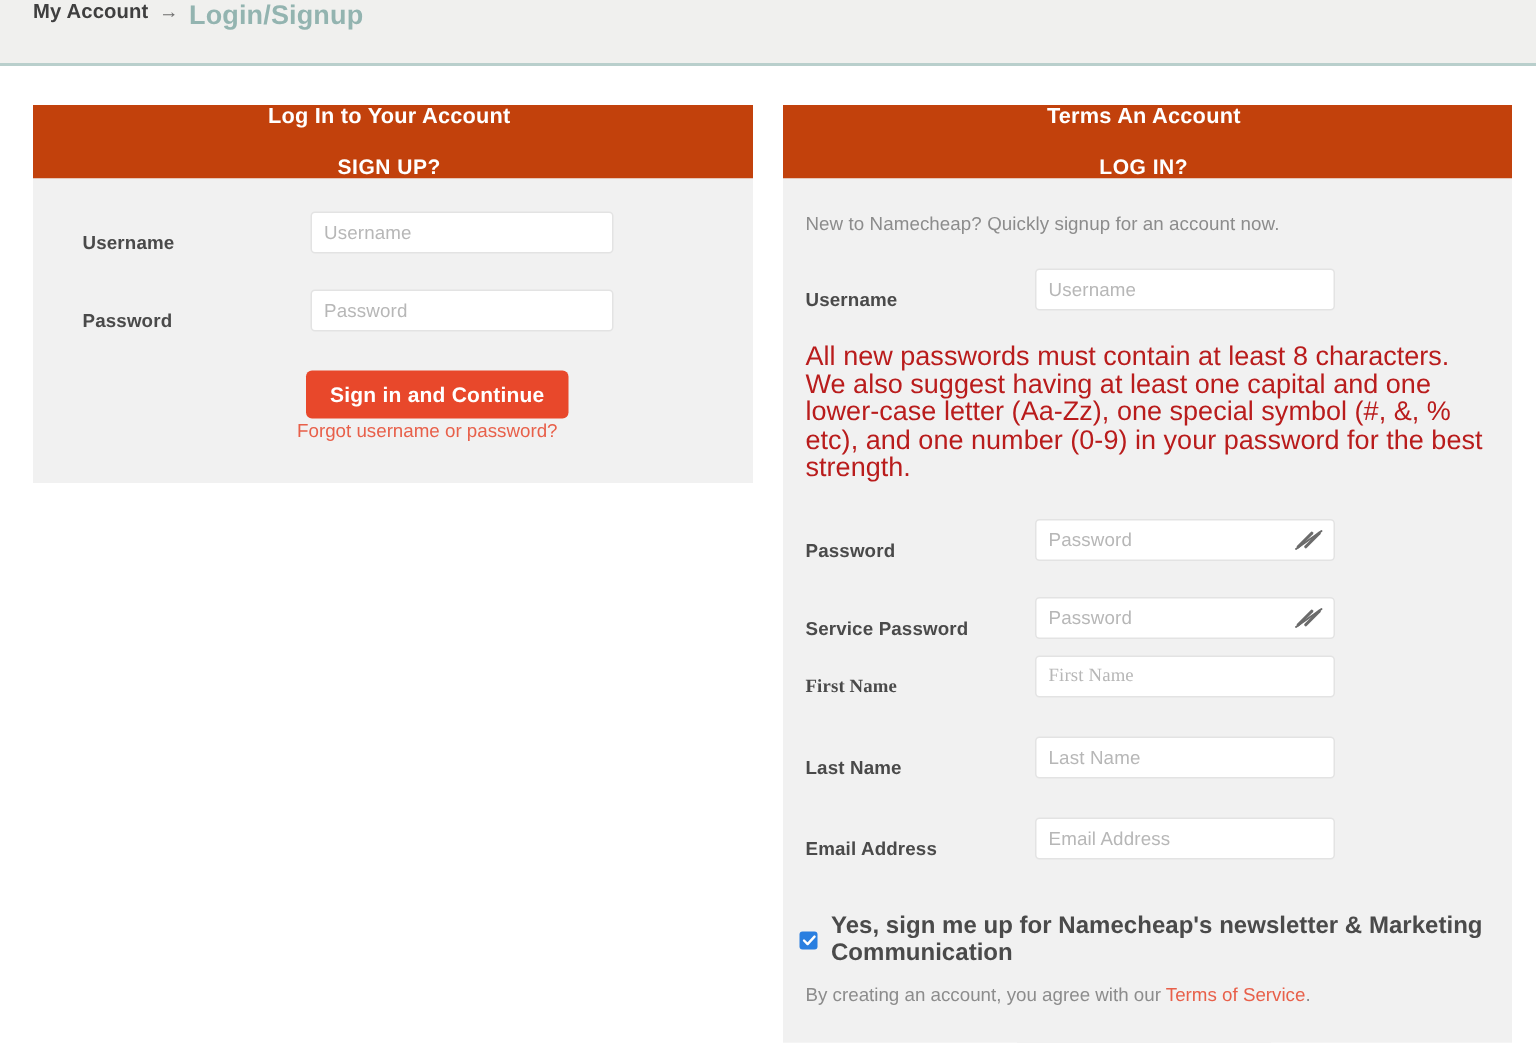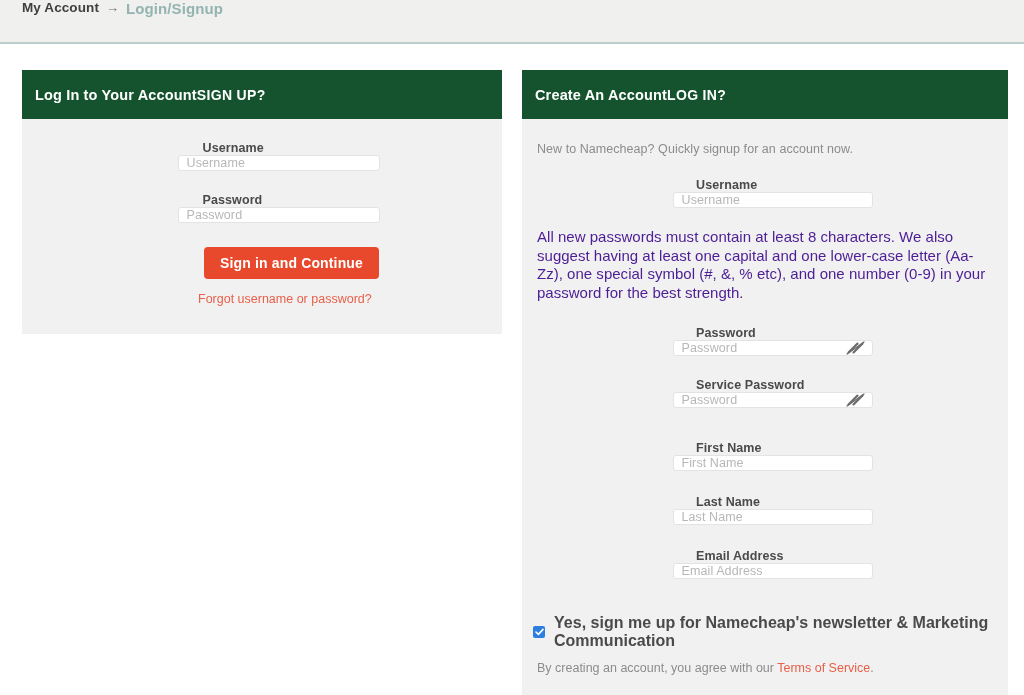--- a/index.html
+++ b/index.html
@@ -29,21 +29,21 @@
     font-weight: bold;
     color: #3f3f3f;
     letter-spacing: .1px;
   }
   .crumb-arrow {
     margin: 0 7px 0 7px;
     font-size: 13px;
     color: #6f6f6f;
   }
   .crumb-link {
-    font-size: 15px;
+    font-size: 18px;
     font-weight: bold;
     color: #93b4b0;
     letter-spacing: .1px;
     cursor: pointer;
   }
 
   
   .panels {
     position: relative;
   }
@@ -56,26 +56,28 @@
     top: 26px;
     width: 480px;
   }
   .panel-right {
     left: 522px;
     top: 26px;
     width: 486px;
     min-height: 643px;
   }
   .panel-header {
-    background: #14532d;
+    background: #c2410c;
     height: 49px;
     display: flex;
     align-items: center;
+    justify-content: space-between;
     padding: 0 18px 0 13px;
     box-sizing: border-box;
+    flex-direction: column;
   }
   .panel-title {
     color: #ffffff;
     font-size: 14.5px;
     font-weight: bold;
     letter-spacing: .15px;
   }
   .panel-switch-link {
     color: #ffffff;
     font-size: 14px;
@@ -84,22 +86,21 @@
     cursor: pointer;
   }
   .panel-body {
     background: #f1f1f1;
     padding: 0;
   }
 
   
   .form-row {
     display: flex;
-    align-items: center;
-    flex-direction: column;
+    align-items: flex-end;
   }
   .field-label {
     font-size: 12.5px;
     font-weight: bold;
     color: #4a4a4a;
     letter-spacing: .1px;
   }
   .text-input {
     background: #ffffff;
     border: 1px solid #e3e3e3;
@@ -140,49 +141,49 @@
     line-height: 32px;
     white-space: nowrap;
   }
   .signin-btn-wrap {
     margin-left: 182px;
     margin-top: 26px;
   }
   .forgot-link {
     display: block;
     margin-left: 176px;
-    margin-top: 13px;
+    margin-top: 1px;
     font-size: 12.5px;
     color: #e8604a;
     cursor: pointer;
   }
 
   
   .right-body { padding: 23px 0 0 0; }
   .intro-text {
     margin-left: 15px;
     font-size: 12.5px;
     color: #8c8c8c;
     letter-spacing: .05px;
   }
   .right-row { margin-left: 15px; height: 29px; }
   .right-row .field-label { width: 153px; flex: none; }
   .right-row .text-input { width: 200px; }
   .row-username { margin-top: 22px; }
   .pw-note {
     margin: 21px 0 0 15px;
     width: 457px;
-    font-size: 15px;
+    font-size: 18px;
     line-height: 18.5px;
-    color: #4c1d95;
+    color: #b91c1c;
     letter-spacing: .02px;
   }
   .row-password { margin-top: 24px; }
   .row-confirm  { margin-top: 23px; }
-  .row-first    { margin-top: 34px; }
+  .row-first    { margin-top: 10px; font-family: Liberation Serif, serif; }
   .row-last     { margin-top: 25px; }
   .row-email    { margin-top: 25px; }
 
   .eye-icon {
     position: absolute;
     right: 7px;
     top: 50%;
     transform: translateY(-50%);
     width: 19px;
     height: 14px;
@@ -270,21 +271,21 @@
       <div class="signin-btn-wrap">
         <button class="btn-primary">Sign in and Continue</button>
       </div>
 
       <span class="forgot-link">Forgot username or password?</span>
     </div>
   </div>
 
   <div class="panel panel-right">
     <div class="panel-header">
-      <span class="panel-title">Create An Account</span>
+      <span class="panel-title">Terms An Account</span>
       <span class="panel-switch-link">LOG IN?</span>
     </div>
     <div class="panel-body right-body">
 
       <div class="intro-text">New to Namecheap? Quickly signup for an account now.</div>
 
       <div class="form-row right-row row-username">
         <span class="field-label">Username</span>
         <div class="text-input">
           <span class="ph">Username</span>

